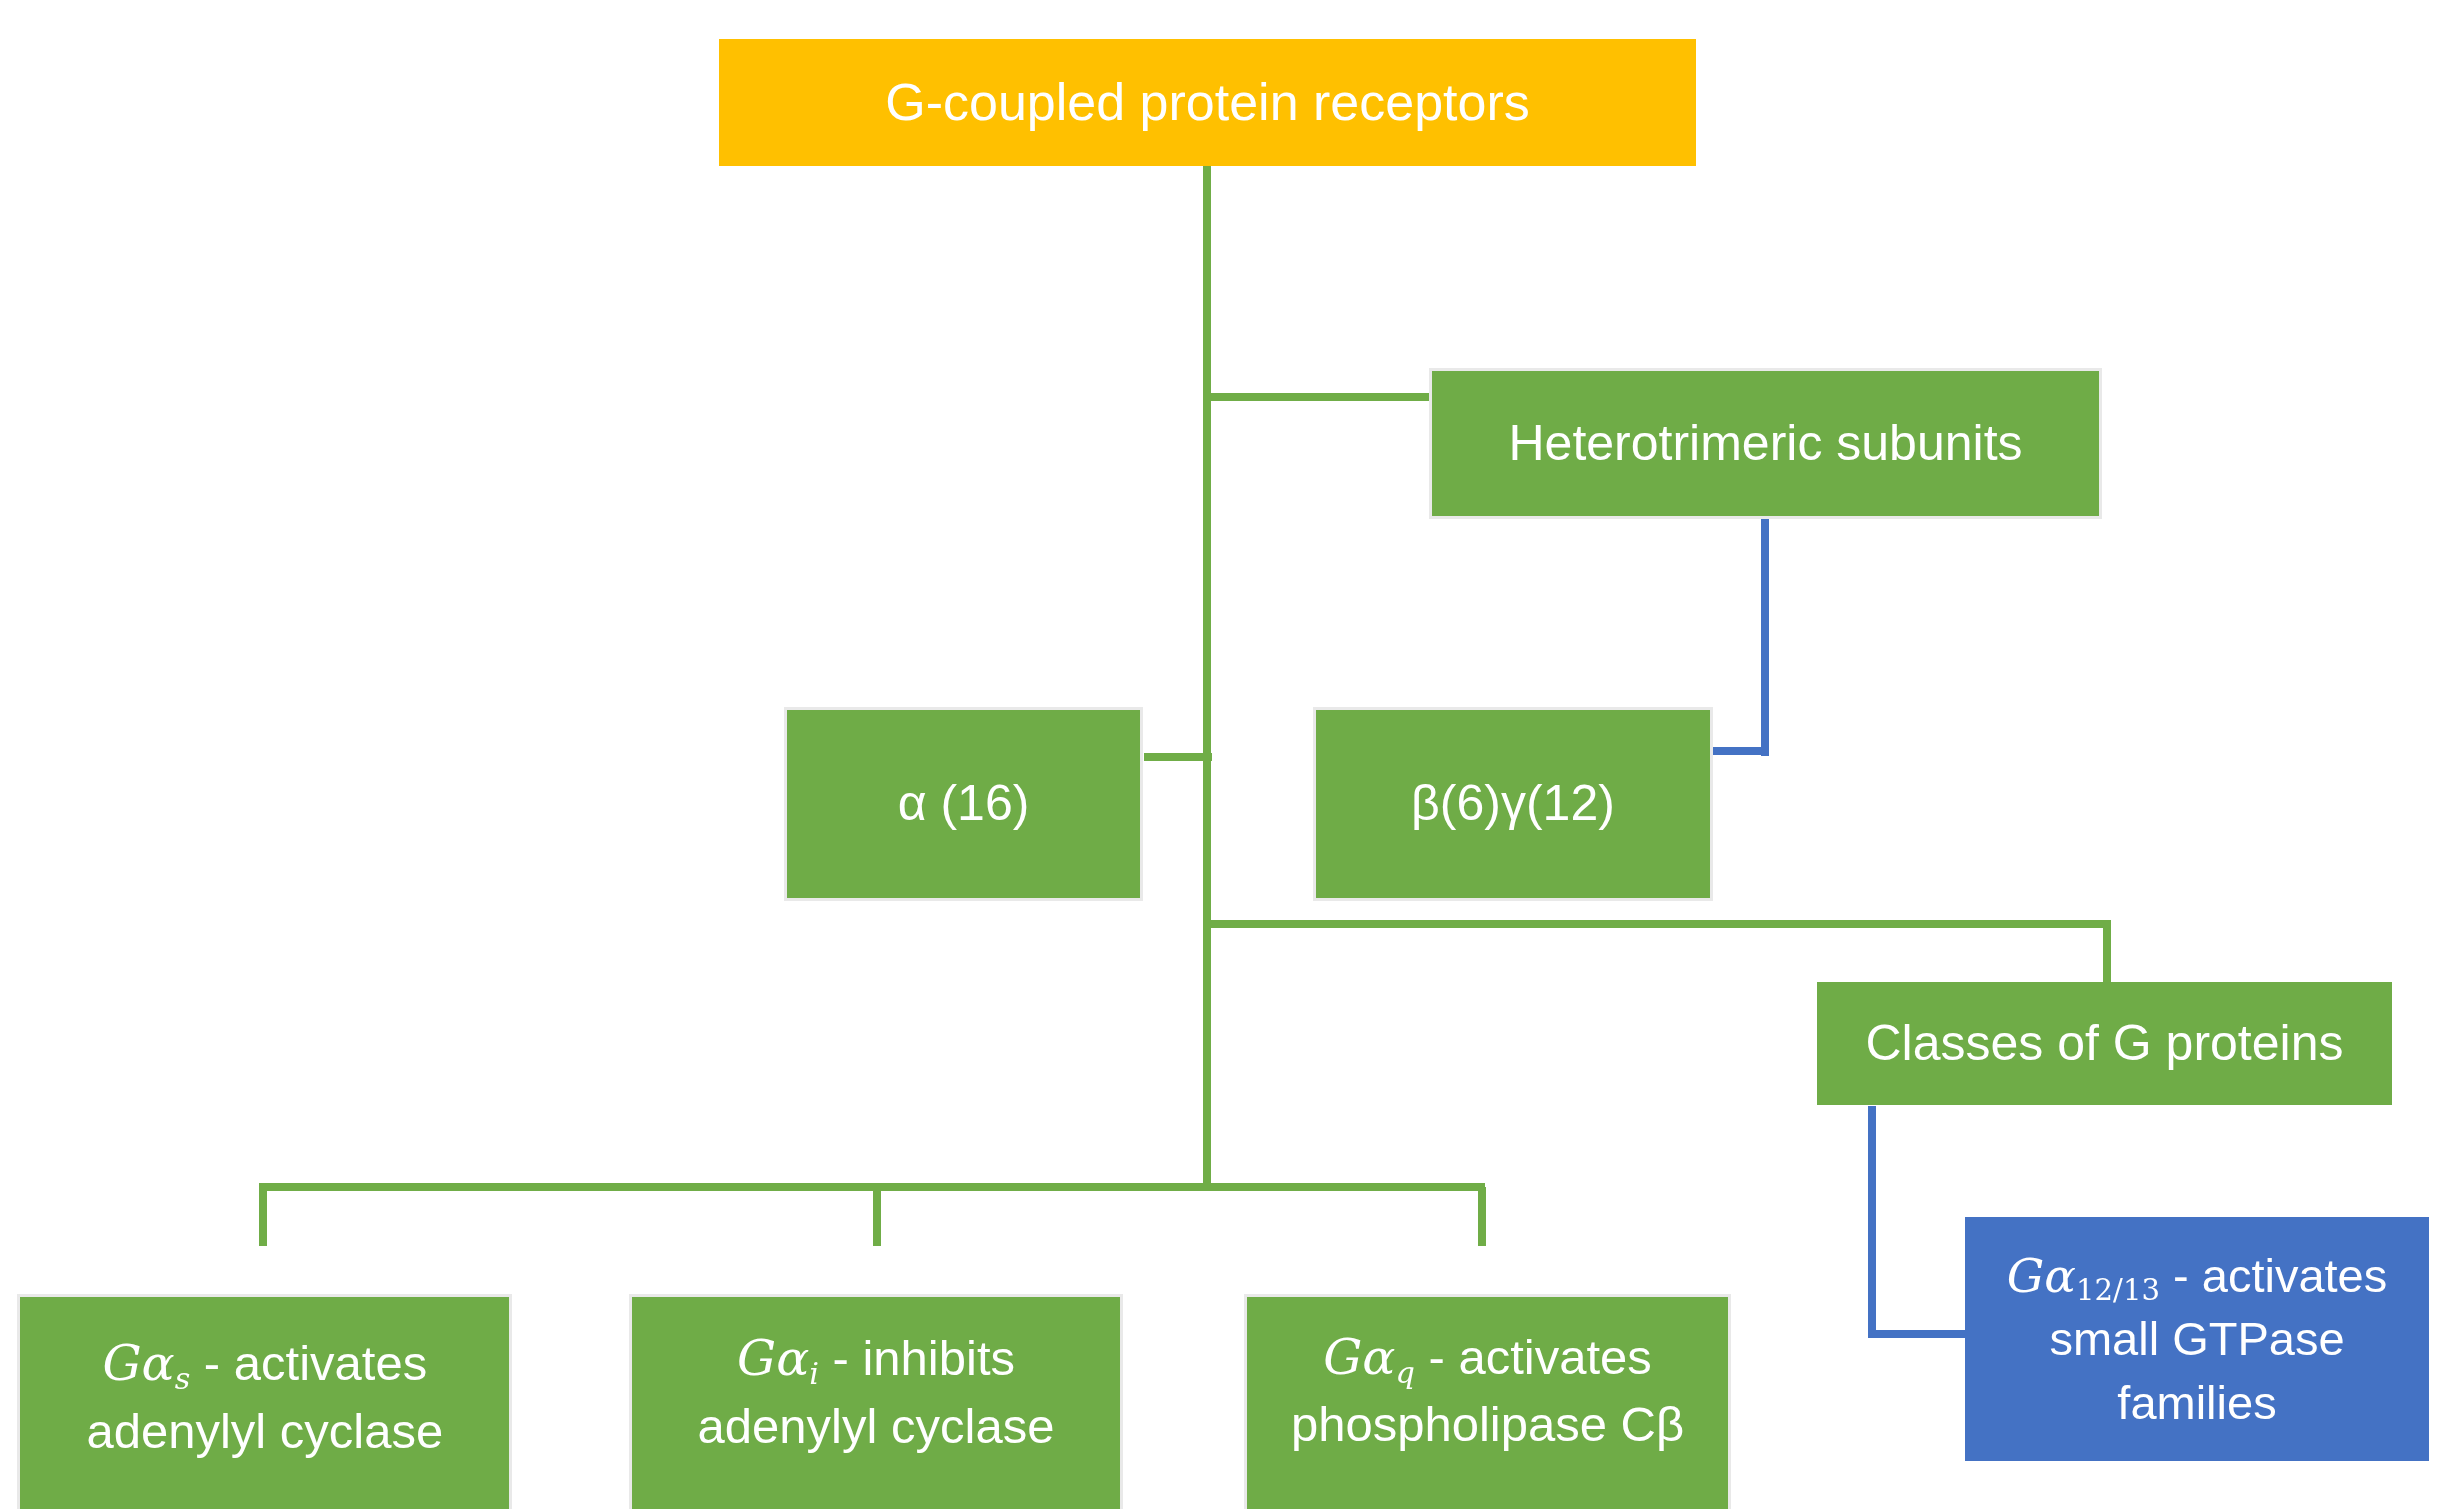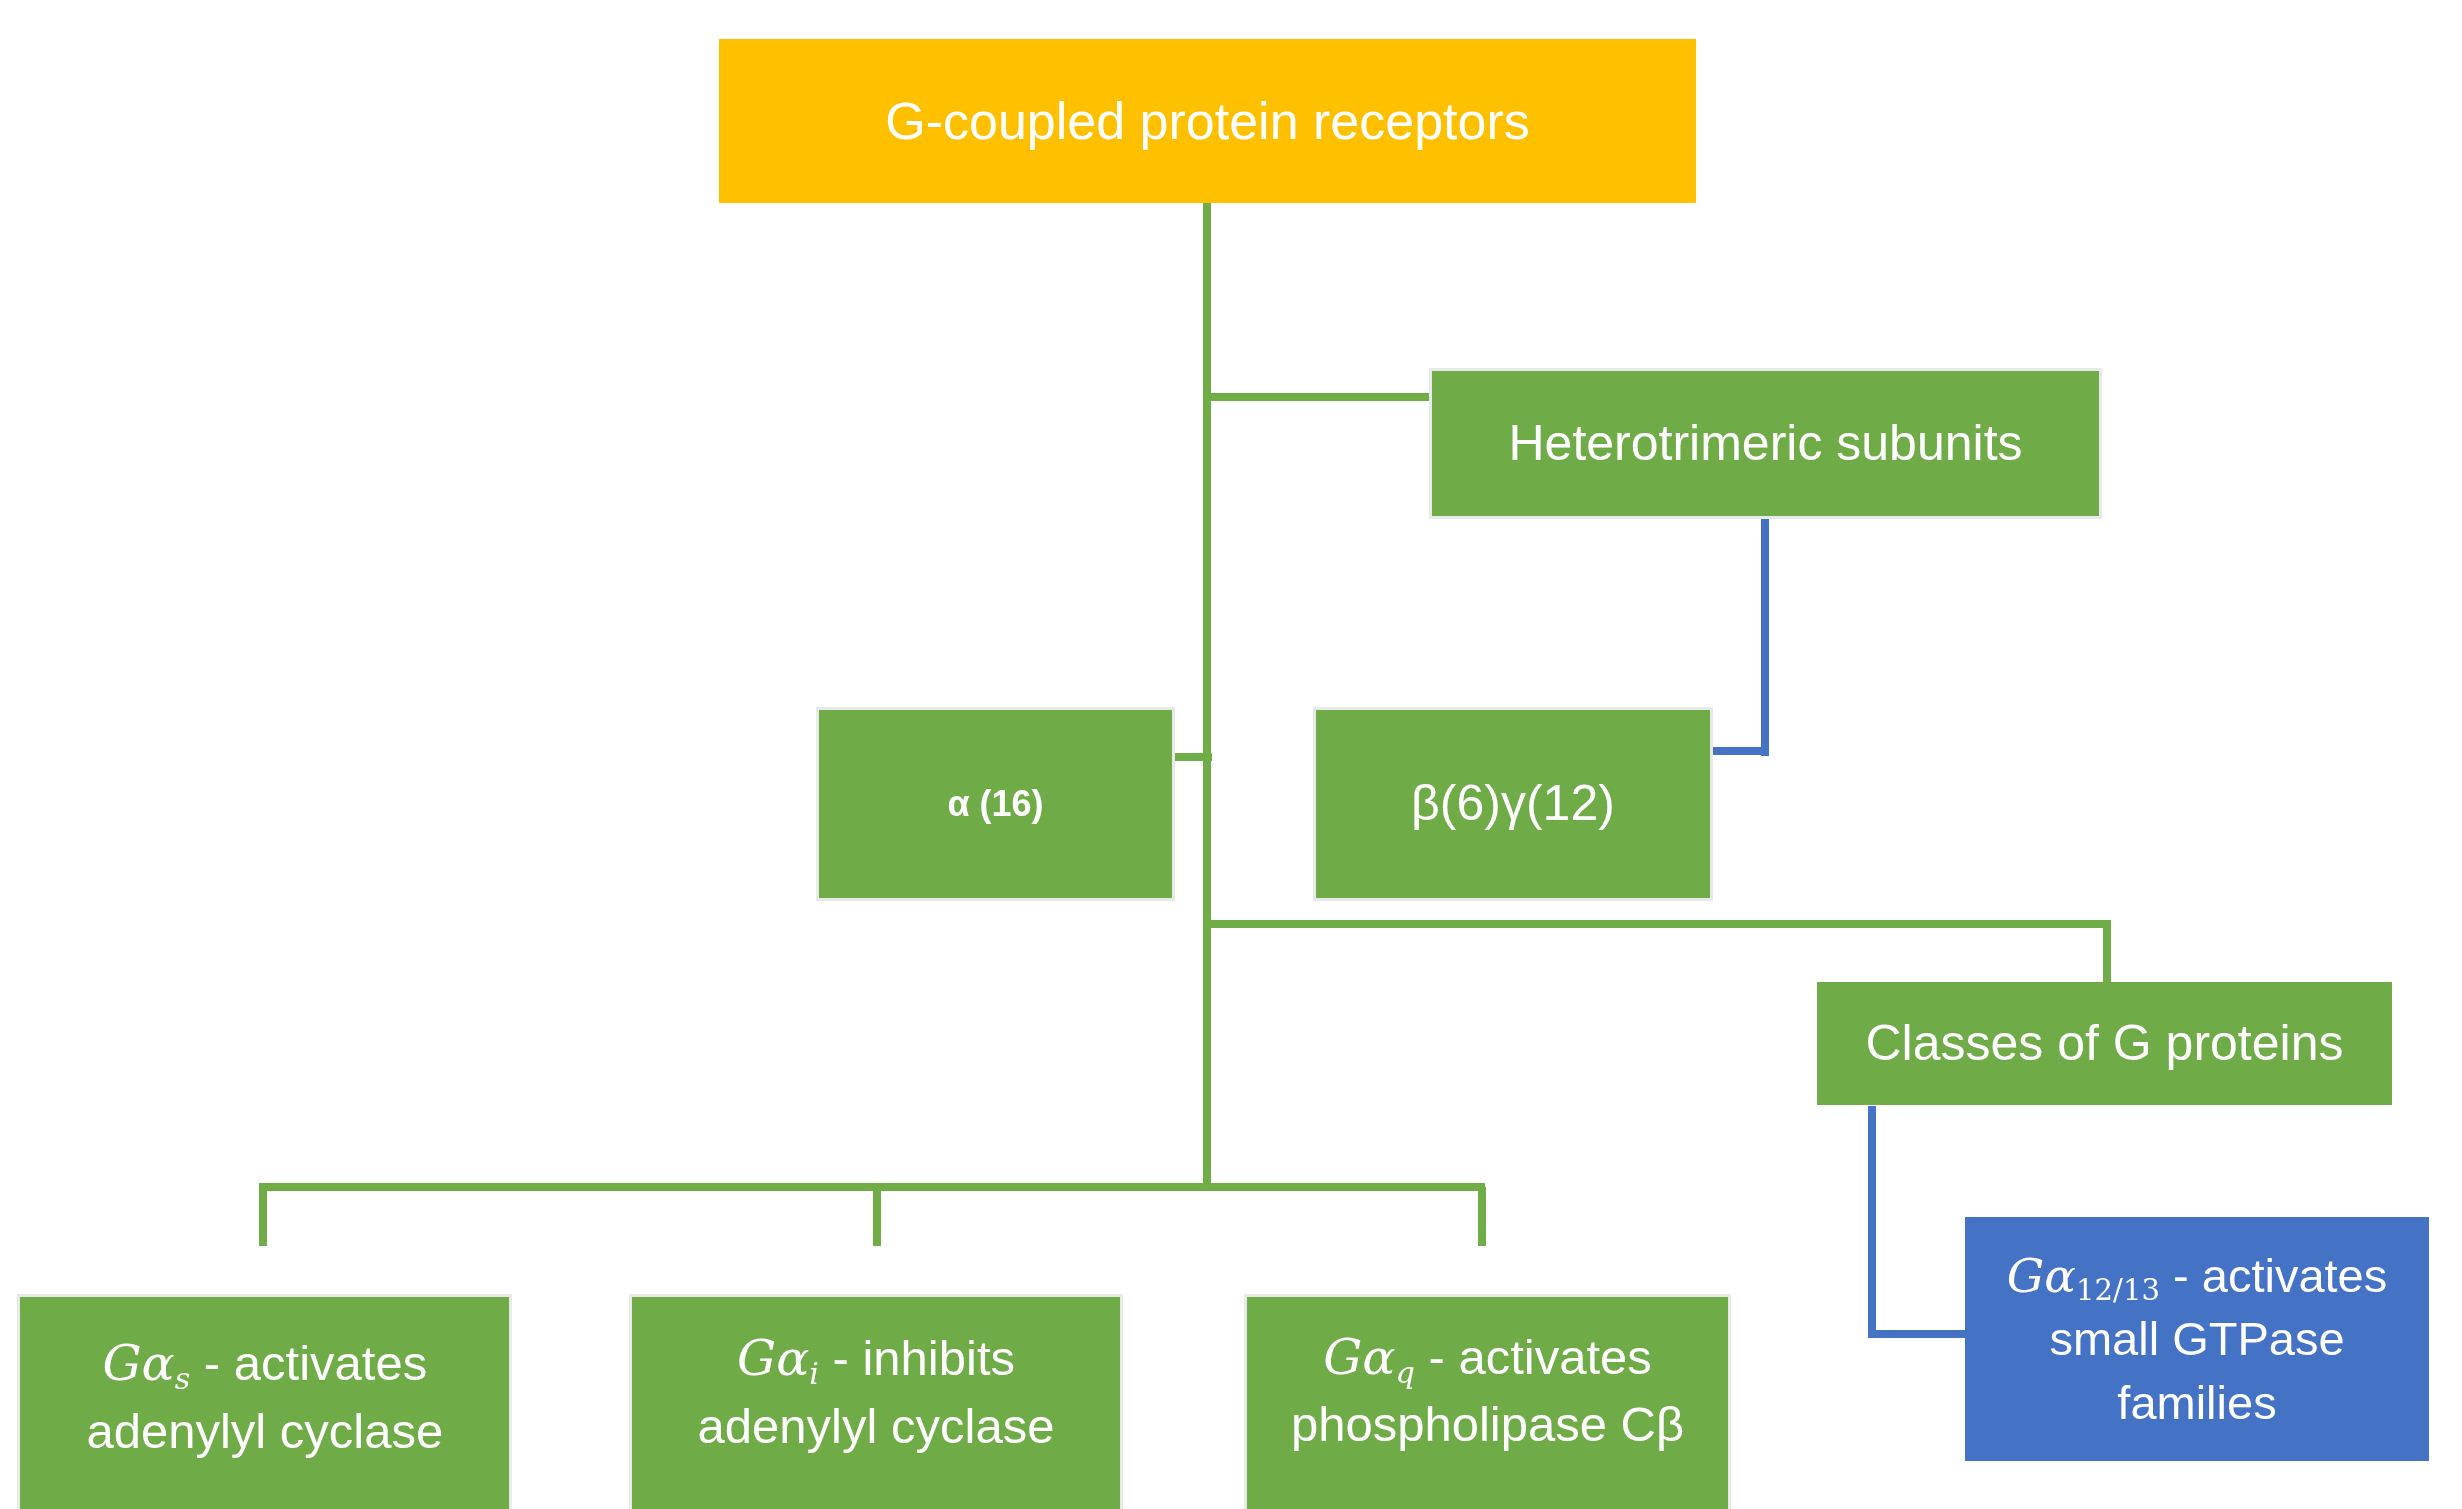--- a/index.html
+++ b/index.html
@@ -68,29 +68,29 @@
   <div class="line-h green" style="left:259px; top:1183px; width:1226px; height:7.9px;"></div>
   <div class="line-v green" style="left:259px; top:1187px; width:7.9px; height:59px;"></div>
   <div class="line-v green" style="left:873px; top:1187px; width:7.9px; height:59px;"></div>
   <div class="line-v green" style="left:1478px; top:1187px; width:7.9px; height:59px;"></div>
 
   <div class="line-v blue" style="left:1761px; top:471px; width:7.9px; height:285px;"></div>
   <div class="line-h blue" style="left:1713px; top:747px; width:56px; height:7.9px;"></div>
   <div class="line-v blue" style="left:1868px; top:1106px; width:7.9px; height:232px;"></div>
   <div class="line-h blue" style="left:1868px; top:1330px; width:97px; height:7.9px;"></div>
 
-  <div class="box yellow" style="left:719px; top:39px; width:977px; height:164px; font-size:52px;">
+  <div class="box yellow" style="left:719px; top:39px; width:977px; height:127px; font-size:52px;">
     <span class="node-text">G-coupled protein receptors</span>
   </div>
 
   <div class="box green bordered" style="left:1429px; top:320px; width:673px; height:151px; font-size:50px;">
     <span class="node-text">Heterotrimeric subunits</span>
   </div>
 
-  <div class="box green bordered" style="left:816px; top:659px; width:359px; height:194px; font-size:36px;font-weight:bold;">
+  <div class="box green bordered" style="left:784px; top:659px; width:359px; height:194px; font-size:50px;">
     <span class="node-text">α (16)</span>
   </div>
 
   <div class="box green bordered" style="left:1313px; top:659px; width:400px; height:194px; font-size:50px;">
     <span class="node-text">β(6)γ(12)</span>
   </div>
 
   <div class="box green" style="left:1817px; top:982px; width:575px; height:123px; font-size:50px;">
     <span class="node-text">Classes of G proteins</span>
   </div>

